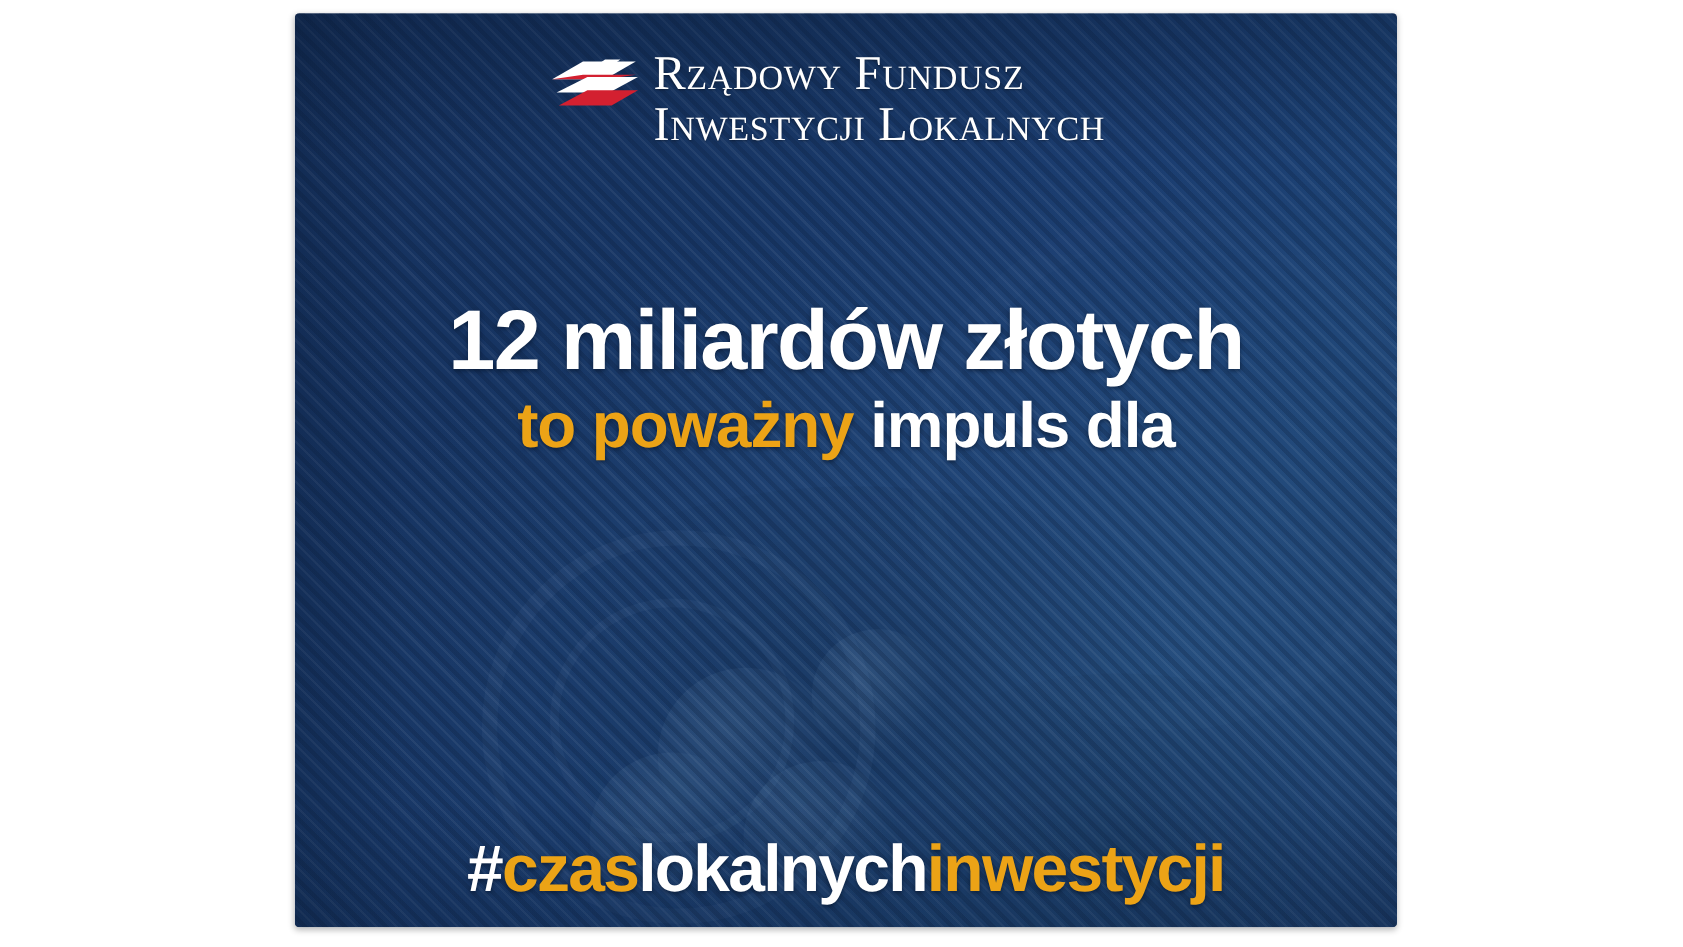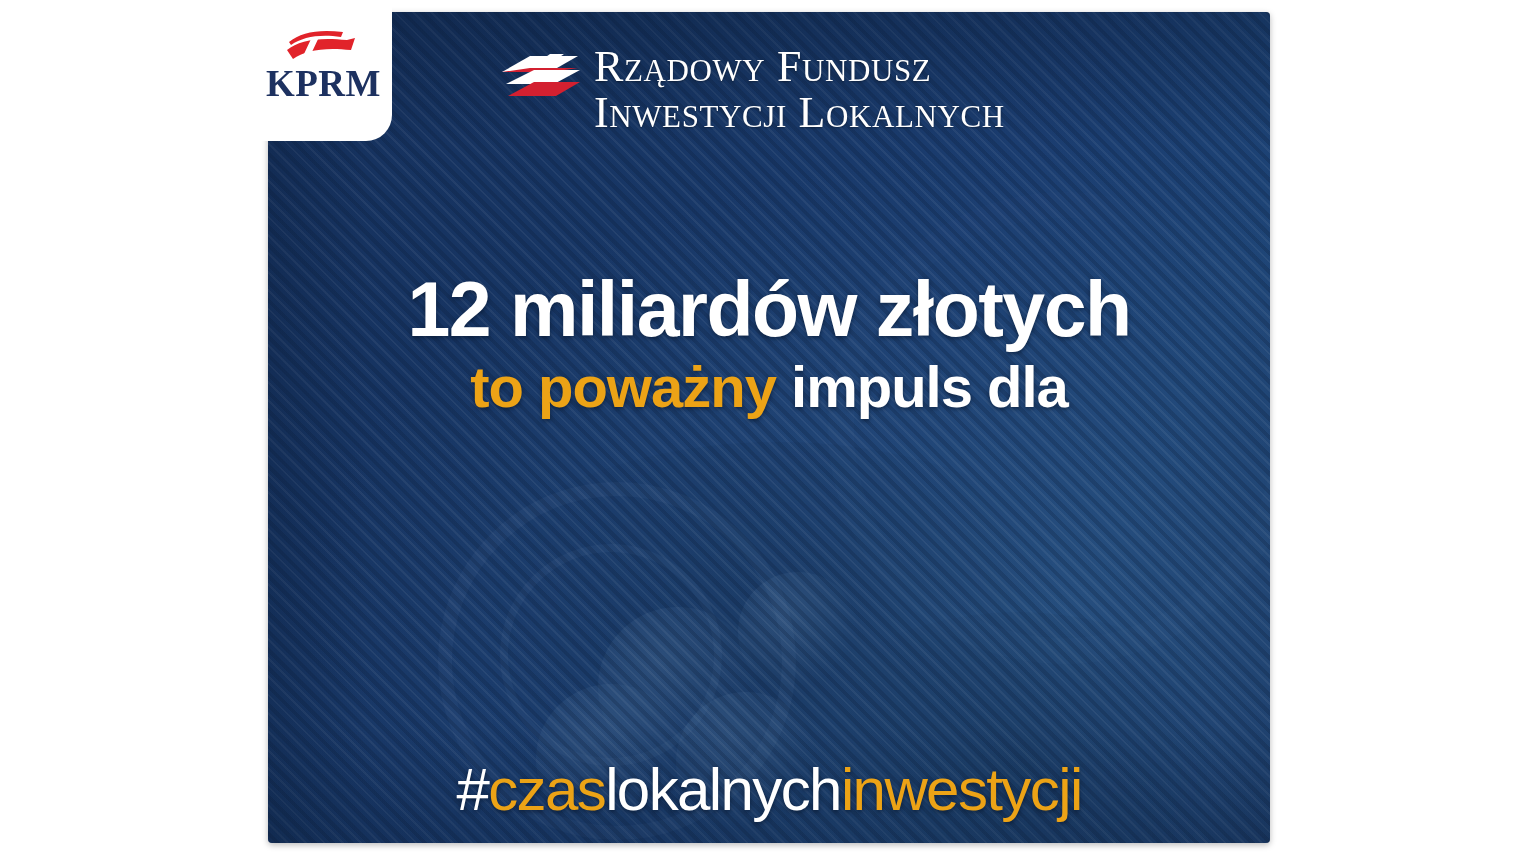--- a/index.html
+++ b/index.html
@@ -180,21 +180,21 @@
 
   
   #hashtag {
     position: absolute;
     left: 60px;
     top: 743px;
     width: 882px;
     z-index: 6;
     text-align: center;
     font-family: "Liberation Sans", sans-serif;
-    font-weight: 400;
+    font-weight: 700;
     font-size: 60px;
     letter-spacing: -1.6px;
     color: #ffffff;
     text-shadow: 0 2px 4px rgba(4,16,36,0.55);
     white-space: nowrap;
   }
   #hashtag span { display: inline; }
 </style>
 </head>
 <body>
@@ -237,22 +237,14 @@
 
     <div id="headline">
       <span class="h-line h1">12 miliardów złotych</span>
       <span class="h-line h3"><span class="gold">to poważny</span> <span>impuls dla</span></span>
     </div>
 
     <div id="hashtag"><span>#</span><span class="gold">czas</span><span>lokalnych</span><span class="gold">inwestycji</span></div>
 
   </div>
 
-  <div id="kprm-badge">
-    <svg id="kprm-flag" viewBox="0 0 76 34">
-      <path d="M4 14 C16 4, 34 1, 58 4 L56 9 C34 6, 18 9, 6 17 Z" fill="#e1232a"></path>
-      <path d="M2 22 C14 12, 34 9, 62 12 L70 10 L66 22 C40 19, 20 22, 8 31 Z" fill="#e1232a"></path>
-      <path d="M26 11 L34 9 L27 24 L19 26 Z" fill="#ffffff"></path>
-    </svg>
-    <div id="kprm-word">KPRM</div>
-  </div>
 
 </div>
 
 </body></html>

